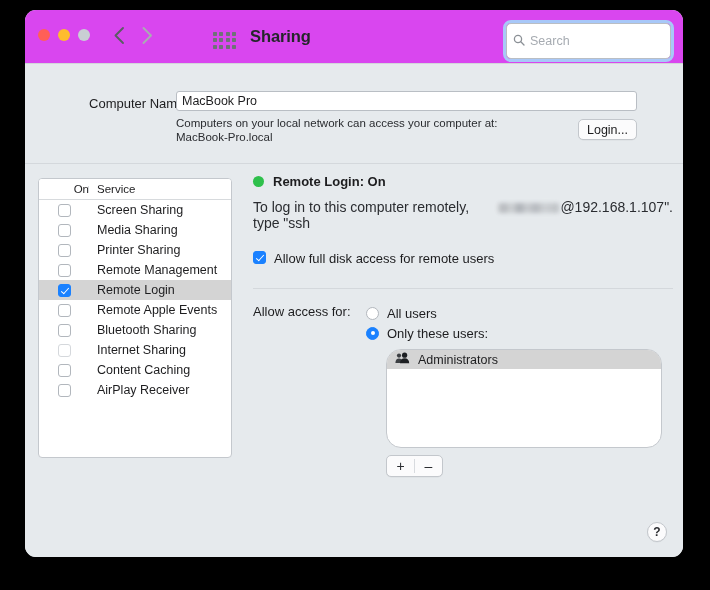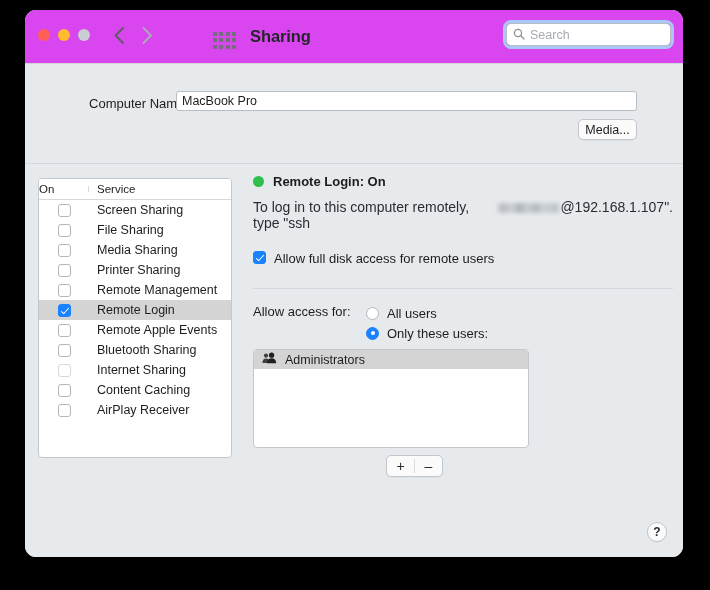--- a/index.html
+++ b/index.html
@@ -88,21 +88,21 @@
     font-weight: bold;
     color: #24262a;
     letter-spacing: -0.1px;
   }
 
   #search-wrap {
     position: absolute;
     right: 12px;
     top: 13px;
     width: 165px;
-    height: 23px;
+    height: 36px;
   }
   #search-focus-ring {
     position: absolute;
     left: -3px;
     top: -3px;
     right: -3px;
     bottom: -3px;
     border: 3px solid #a8c8f8;
     border-radius: 8px;
     box-sizing: border-box;
@@ -216,21 +216,21 @@
     display: flex;
     height: 20px;
     border-bottom: 1px solid #d7dadd;
     background: #ffffff;
     align-items: center;
     font-size: 11.5px;
     color: #1d1d1f;
   }
   #services-header .col-on {
     width: 50px;
-    text-align: left;
+    text-align: right;
     position: relative;
   }
   #services-header .col-on::after {
     content: "";
     position: absolute;
     right: 0;
     top: 3px;
     bottom: 3px;
     width: 1px;
     background: #d7dadd;
@@ -376,26 +376,27 @@
     left: 3.5px;
     top: 3.5px;
     width: 4px;
     height: 4px;
     border-radius: 50%;
     background: #ffffff;
   }
   .radio-label { font-size: 13px; color: #1d1d1f; }
 
   #users-list {
+    margin-left: 133px;
     margin-top: 6px;
     width: 276px;
     height: 99px;
     background: #ffffff;
     border: 1px solid #c4c8cd;
-    border-radius: 4px;
+    border-radius: 15px;
     box-sizing: border-box;
     overflow: hidden;
   }
   .user-row {
     display: flex;
     align-items: center;
     gap: 8px;
     height: 19px;
     padding-left: 8px;
     font-size: 12.5px;
@@ -503,42 +504,40 @@
       </div>
     </div>
   </div>
 
   <div id="content">
 
     <label id="computer-name-label">Computer Name:</label>
 
     <input id="computer-name-input" type="text" value="MacBook Pro" style="">
 
-
-    <button id="edit-button">Media...</button>
+    <div id="network-hint">
+      <div>Computers on your local network can access your computer at:</div>
+      <div>MacBook-Pro.local</div>
+    </div>
+
+    <button id="edit-button">Login...</button>
 
     <div id="section-divider"></div>
 
     <div id="services-table">
       <div id="services-header">
         <div class="col-on">On</div>
         <div class="col-service">Service</div>
       </div>
       <div id="services-body">
           <div class="service-row">
             <div class="cb-cell">
               <span class="cb"></span>
             </div>
             <div class="name-cell">Screen Sharing</div>
-          </div>
-          <div class="service-row">
-            <div class="cb-cell">
-              <span class="cb"></span>
-            </div>
-            <div class="name-cell">File Sharing</div>
           </div>
           <div class="service-row">
             <div class="cb-cell">
               <span class="cb"></span>
             </div>
             <div class="name-cell">Media Sharing</div>
           </div>
           <div class="service-row">
             <div class="cb-cell">
               <span class="cb"></span>

